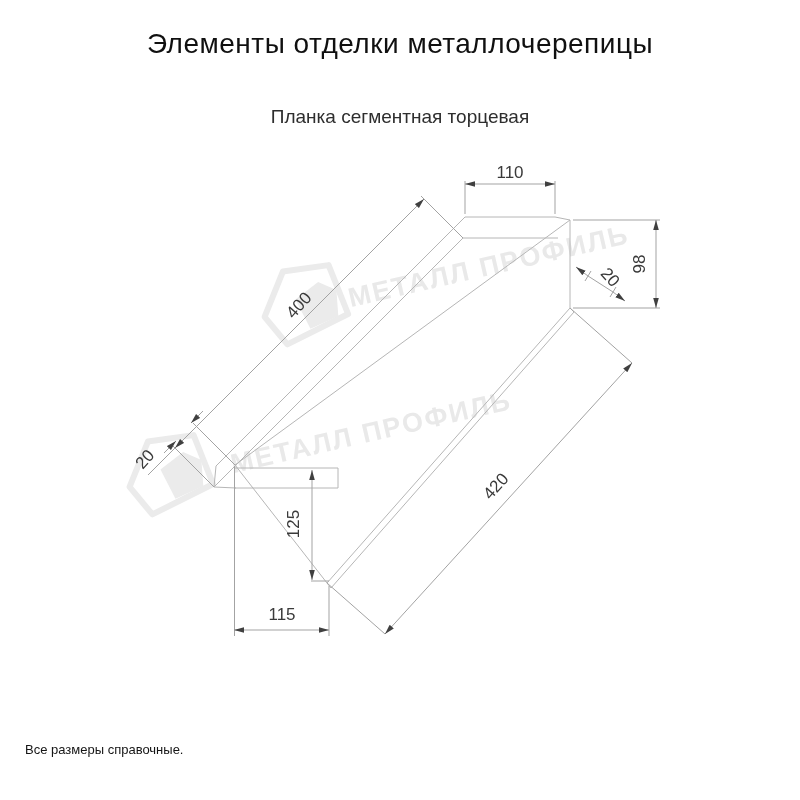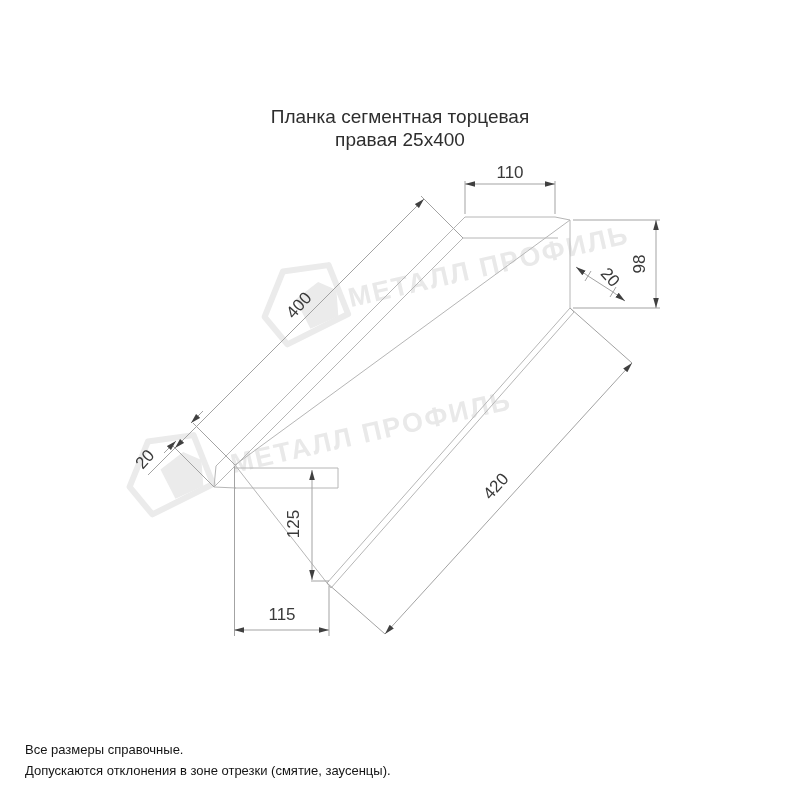--- a/index.html
+++ b/index.html
@@ -16,24 +16,24 @@
   svg .wm-text{font-family:"Liberation Sans", sans-serif;font-weight:bold;font-size:27px;
                letter-spacing:2px;fill:#e9e9e9;}
   svg .wm-shape{stroke:#ebebeb;fill:none;stroke-width:6;stroke-linejoin:round;}
   svg .wm-fill{fill:#ebebeb;stroke:none;}
 </style>
 </head>
 <body>
 
 <div class="page">
 
+  <div class="title">Элементы отделки металлочерепицы</div>
 
   <div class="subtitle">
     <div>Планка сегментная торцевая</div>
-    <div>правая 25х400</div>
   </div>
 
   <svg width="800" height="800" viewBox="0 0 800 800" style="position:absolute;left:0;top:0;">
     <defs>
       <marker id="arrE" orient="auto" markerUnits="userSpaceOnUse" markerWidth="12" markerHeight="8" refX="10" refY="3.2">
         <path d="M10,3.2 L0,0.4 L0,6 z" fill="#404040"></path>
       </marker>
       <marker id="arrS" orient="auto-start-reverse" markerUnits="userSpaceOnUse" markerWidth="12" markerHeight="8" refX="10" refY="3.2">
         <path d="M10,3.2 L0,0.4 L0,6 z" fill="#404040"></path>
       </marker>
@@ -128,16 +128,15 @@
     <g>
       <line class="dimln" x1="234.5" y1="466" x2="234.5" y2="636"></line>
       <line class="dimln" x1="329" y1="586" x2="329" y2="636"></line>
       <line class="dimln" x1="234" y1="630" x2="329" y2="630" marker-start="url(#arrS)" marker-end="url(#arrE)"></line>
       <text class="dim" x="282" y="620" text-anchor="middle">115</text>
     </g>
   </svg>
 
   <div class="footer">
     <div>Все размеры справочные.</div>
-    <div>Допускаются отклонения в зоне отрезки (смятие, заусенцы).</div>
   </div>
 
 </div>
 
 </body></html>

